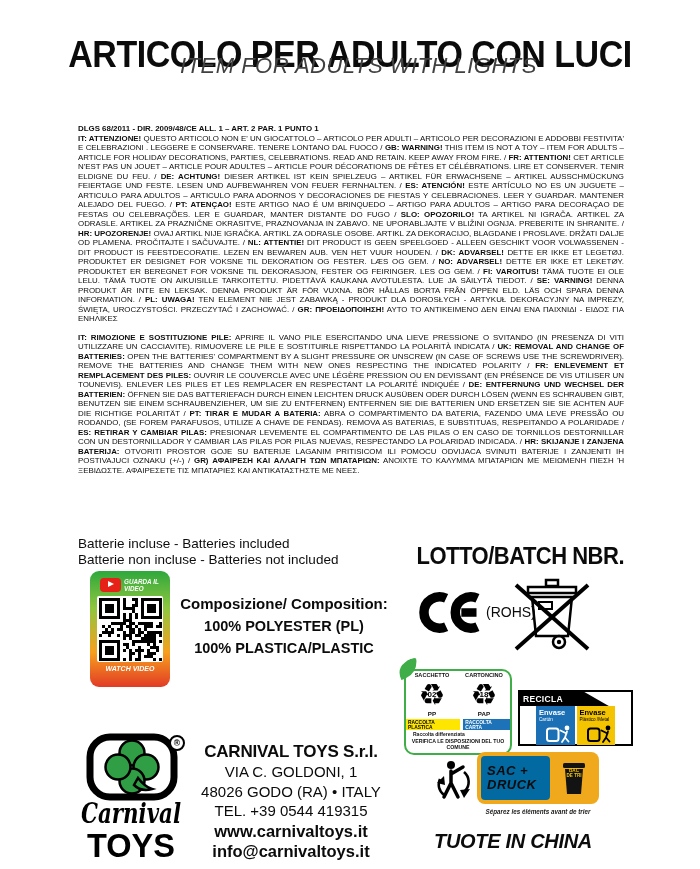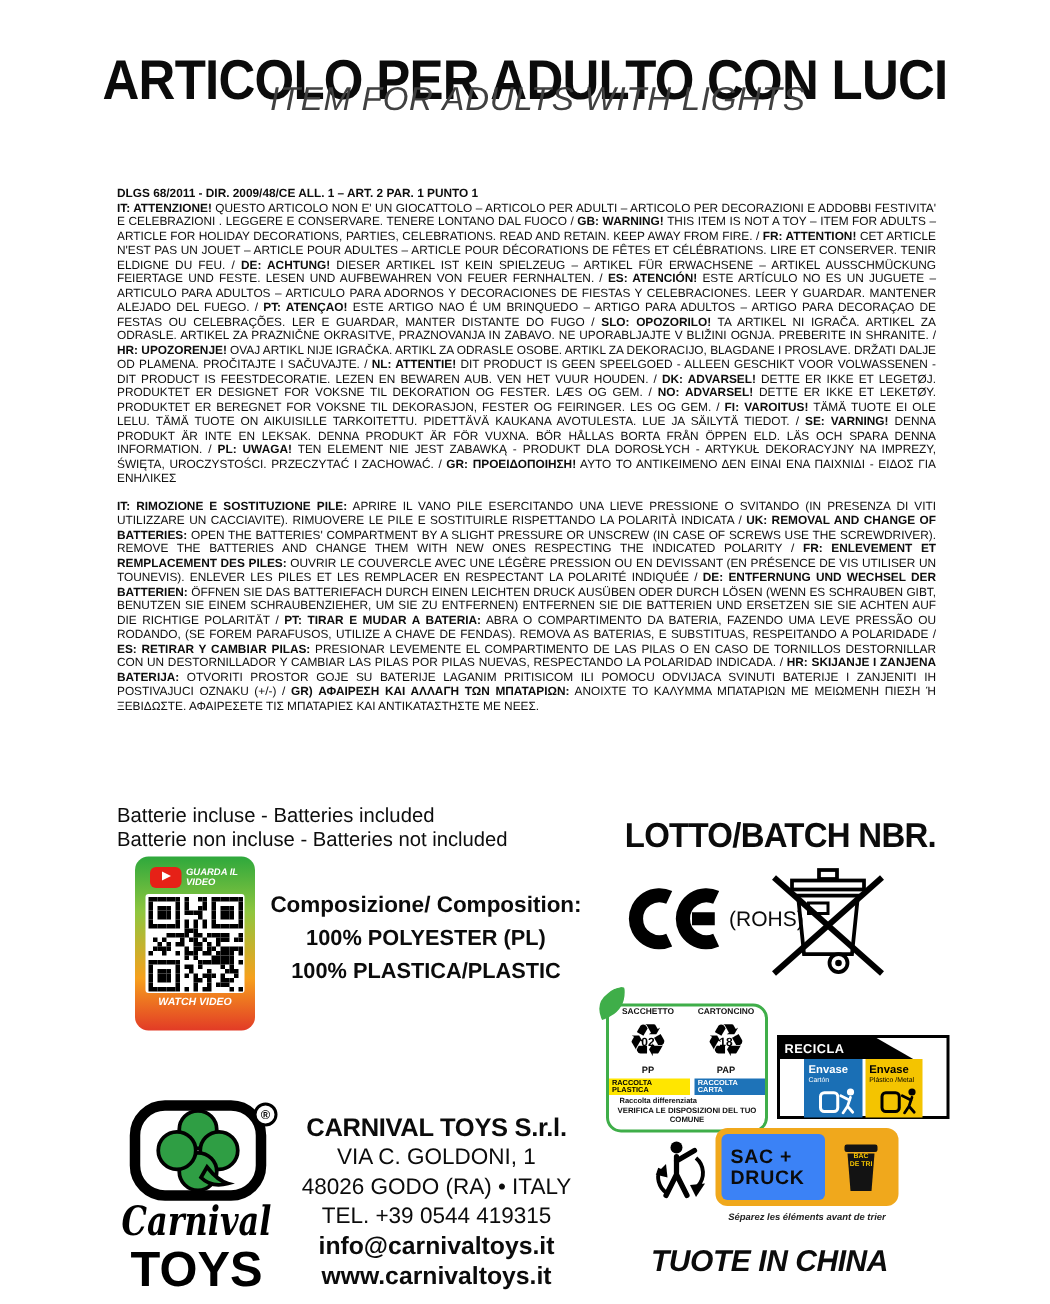--- a/index.html
+++ b/index.html
@@ -91,22 +91,22 @@
   
   .company{position:absolute;left:185px;top:742px;width:212px;text-align:center;color:#0b0b0b;}
   .co-name{font-size:17px;font-weight:bold;letter-spacing:-0.2px;}
   .co-line{font-size:15px;line-height:19.5px;}
   .co-web{font-size:16.5px;font-weight:bold;line-height:20px;}
 
   
   .triman{position:absolute;left:437px;top:759px;width:36px;height:46px;}
   .sac-badge{position:absolute;left:477px;top:752px;width:122px;height:52px;background:var(--sac-yellow);
              border-radius:8px;display:flex;padding:4px;box-sizing:border-box;gap:3px;}
-  .sac-white{background:#3b82f6;border-radius:4px;flex:1.5;display:flex;flex-direction:column;
-             justify-content:center;padding-left:6px;}
+  .sac-white{background:#0369a1;border-radius:4px;flex:1.5;display:flex;flex-direction:column;
+             justify-content:center;padding-left:6px;font-style:italic;}
   .sac-line{font-size:13px;font-weight:800;line-height:14px;letter-spacing:0.5px;color:#0b0b0b;}
   .sac-bin-wrap{flex:1;position:relative;display:flex;align-items:center;justify-content:center;}
   .sac-bin{width:28px;height:38px;}
   .bac-label{position:absolute;top:12px;left:0;right:0;margin:auto;width:16px;text-align:center;
              color:var(--recicla-yellow);font-size:4.6px;font-weight:bold;line-height:5.4px;}
   .sac-note{position:absolute;left:468px;top:808px;width:140px;text-align:center;
             font-size:6.3px;font-weight:bold;font-style:italic;color:#222;}
 
   
   .made-in{position:absolute;left:428px;top:830px;width:170px;text-align:center;
@@ -680,22 +680,22 @@
     <text x="101" y="13" font-size="8.5" font-weight="bold" text-anchor="middle" fill="#000">®</text>
     <text x="55" y="90" text-anchor="middle" font-family="DejaVu Serif, serif" font-style="italic" font-weight="bold" font-size="27" fill="#000" textLength="100" lengthAdjust="spacingAndGlyphs">Carnival</text>
     <text x="55" y="124" text-anchor="middle" font-weight="bold" font-size="33" fill="#000" textLength="88" lengthAdjust="spacingAndGlyphs">TOYS</text>
   </svg>
 
   <div class="company">
     <div class="co-name">CARNIVAL TOYS S.r.l.</div>
     <div class="co-line">VIA C. GOLDONI, 1</div>
     <div class="co-line">48026 GODO (RA) • ITALY</div>
     <div class="co-line">TEL. +39 0544 419315</div>
+    <div class="co-web">www.carnivaltoys.it</div>
     <div class="co-web">info@carnivaltoys.it</div>
-    <div class="co-web">www.carnivaltoys.it</div>
   </div>
 
   <svg class="triman" viewBox="0 0 36 46" aria-hidden="true">
     <circle cx="14" cy="6" r="4" fill="#000"></circle>
     <path d="M14,12 L14,24 M14,24 L7,38 M14,24 L21,38 M14,15 L26,8" fill="none" stroke="#000" stroke-width="3.5" stroke-linecap="round"></path>
     <path d="M27,13 A 13 13 0 0 1 28,32" fill="none" stroke="#000" stroke-width="2.6"></path>
     <polygon points="23,31 33,30 27,39" fill="#000"></polygon>
     <path d="M7,36 A 13 13 0 0 1 3,20" fill="none" stroke="#000" stroke-width="2.6"></path>
     <polygon points="0,24 7,17 8,26" fill="#000"></polygon>
   </svg>

